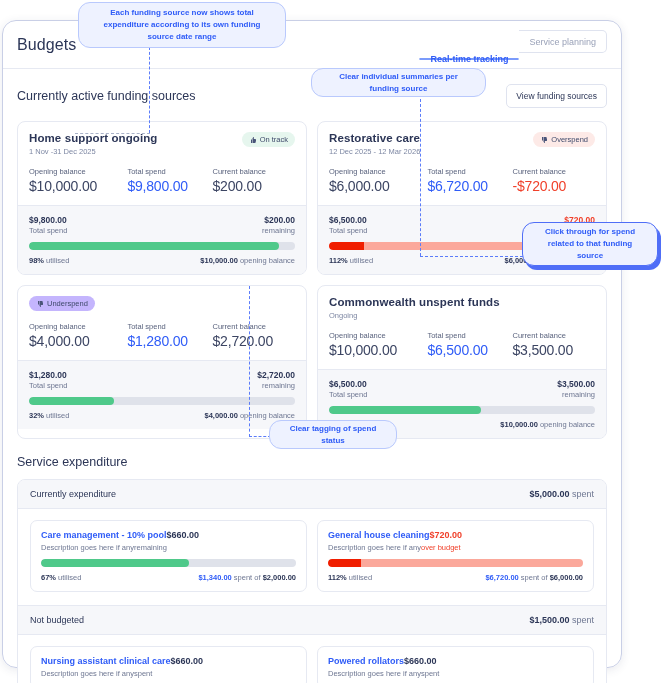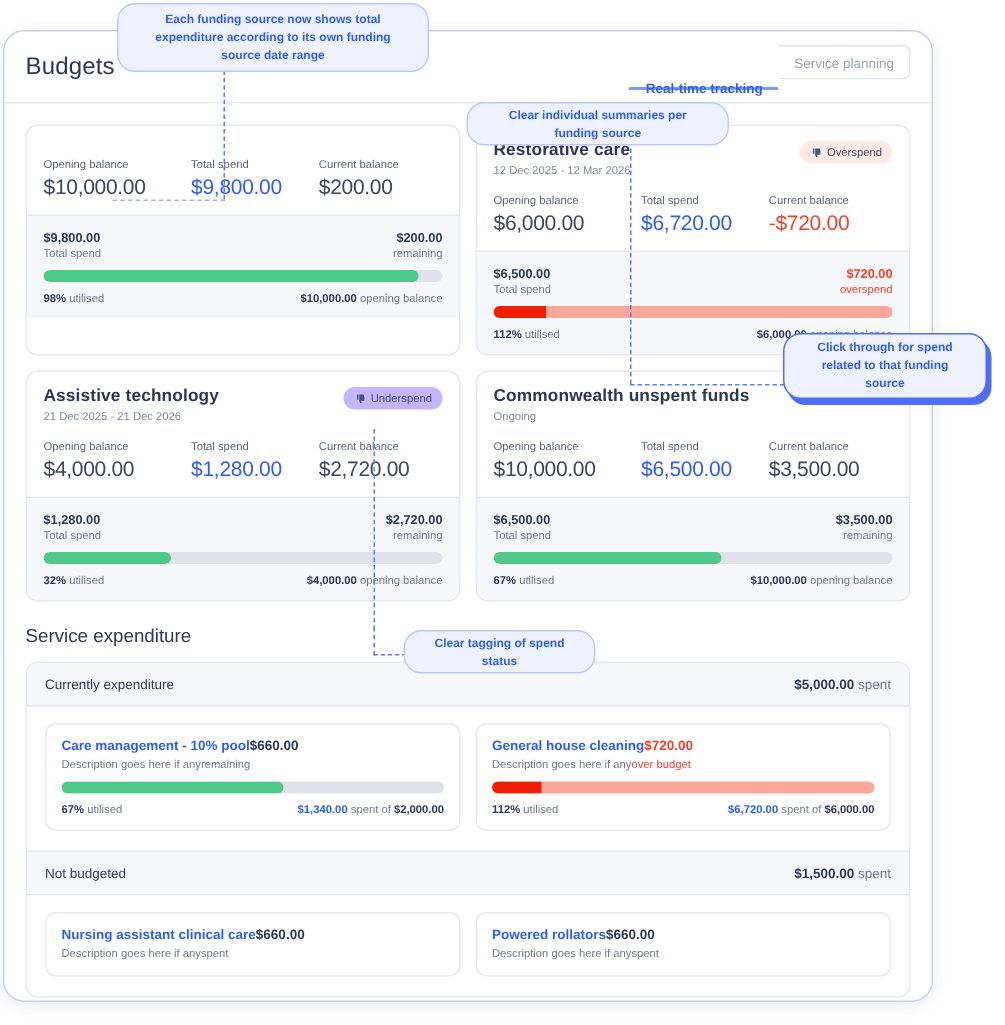--- a/index.html
+++ b/index.html
@@ -234,25 +234,43 @@
   <div class="header">
     <div class="page-title">Budgets</div>
     <div class="seg-group">
       <div class="seg first active">Real-time tracking</div>
       <div class="seg last">Service planning</div>
     </div>
   </div>
 
   <div class="body-area">
 
+    <div class="section-head">
+      <div class="section-title">Currently active funding sources</div>
+      <div class="ghost-btn">View funding sources</div>
+    </div>
 
     <div class="fs-grid">
 
       <div class="fs-card">
         <div class="fs-top">
+          <div class="fs-title-row">
+            <div>
+              <div class="fs-name">Home support ongoing</div>
+              <div class="fs-date">1 Nov -31 Dec 2025</div>
+            </div>
+            <div class="badge badge-ontrack">
+              <span>
+                  <svg width="8" height="8" viewBox="0 0 16 16">
+                    <path fill="#4a5478" d="M6 14H4V7h2v7zm7.7-6.1c.2-.3.3-.6.3-.9a1.2 1.2 0 0 0-1.2-1.2H9.5l.5-2.3a1 1 0 0 0-1.8-.8L6.6 6H7v8h5.1c.5 0 .9-.3 1-.8l1-4c.1-.5-.1-1-.4-1.3z"></path>
+                  </svg>
+                </span>
+              <span>On track</span>
+            </div>
+          </div>
           <div class="fs-figs">
             <div class="fig">
               <div class="fig-label">Opening balance</div>
               <div class="fig-value">$10,000.00</div>
             </div>
             <div class="fig">
               <div class="fig-label">Total spend</div>
               <div class="fig-value blue">$9,800.00</div>
             </div>
             <div class="fig">
@@ -330,24 +348,20 @@
           <div class="foot-row">
             <div><b>112%</b><span> utilised</span></div>
             <div><b>$6,000.00</b><span> opening balance</span></div>
           </div>
         </div>
       </div>
 
       <div class="fs-card">
         <div class="fs-top">
           <div class="fs-title-row">
-            <div>
-              <div class="fs-name">Assistive technology</div>
-              <div class="fs-date">21 Dec 2025 - 21 Dec 2026</div>
-            </div>
             <div class="badge badge-underspend">
               <span>
                   <svg width="8" height="8" viewBox="0 0 16 16">
                     <path fill="#4a5478" d="M6 2H4v7h2V2zm7.7 6.1c.2.3.3.6.3.9a1.2 1.2 0 0 1-1.2 1.2H9.5l.5 2.3a1 1 0 0 1-1.8.8L6.6 10H7V2h5.1c.5 0 .9.3 1 .8l1 4c.1.5-.1 1-.4 1.3z"></path>
                   </svg>
                 </span>
               <span>Underspend</span>
             </div>
           </div>
           <div class="fs-figs">

